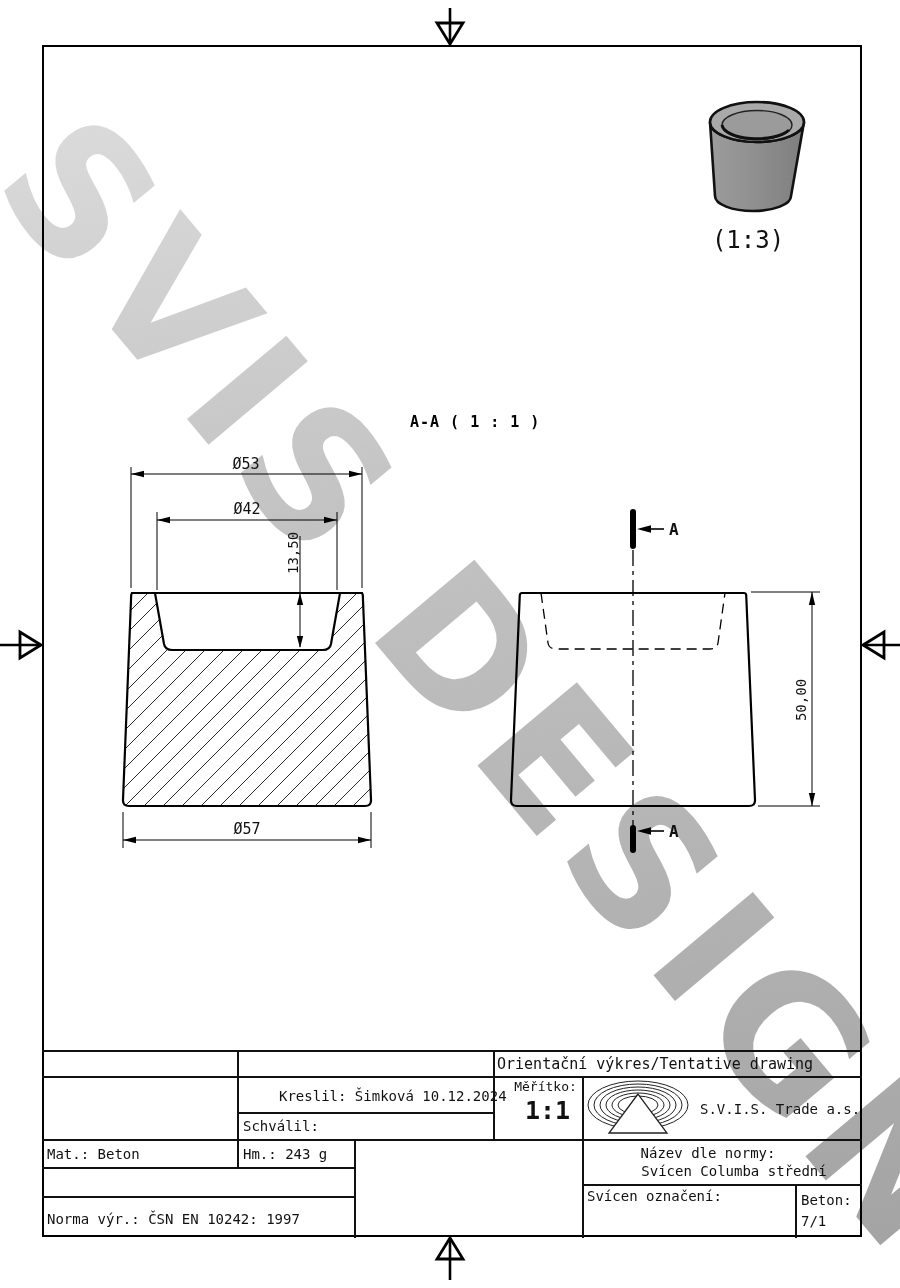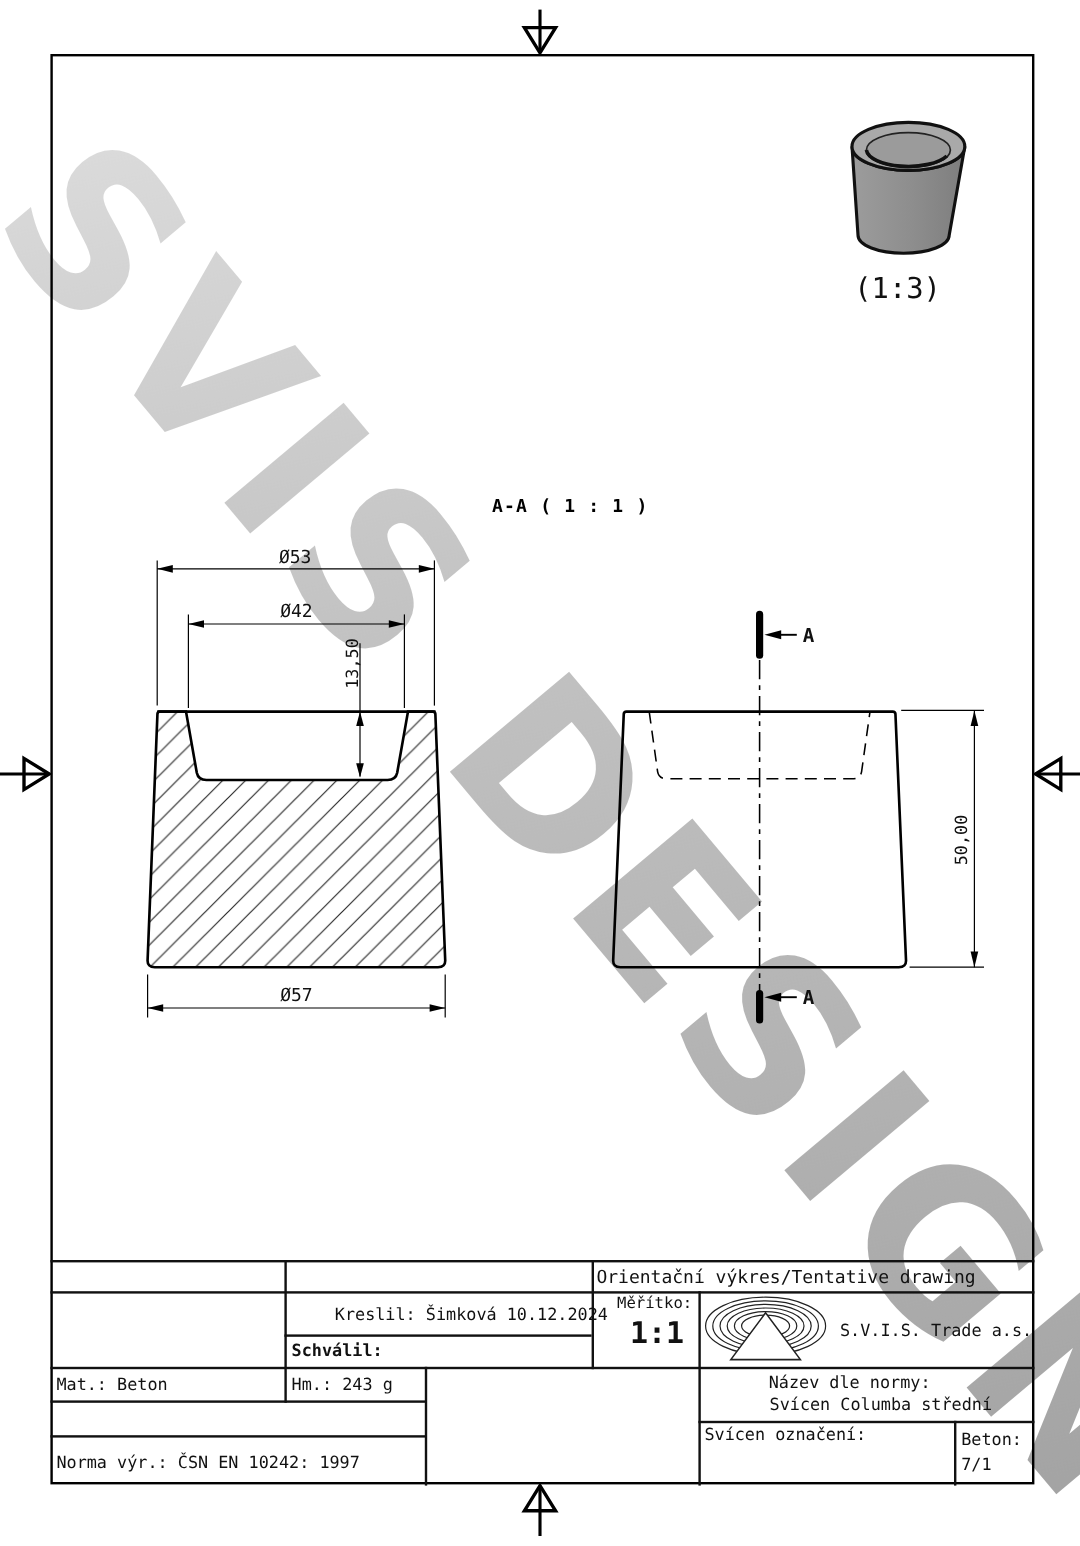--- a/index.html
+++ b/index.html
@@ -159,21 +159,21 @@
   <div class="hl" style="left:42px;top:1196px;width:313px;"></div>
   <div class="hl" style="left:582px;top:1184px;width:280px;"></div>
   <div class="vl" style="left:237px;top:1050px;height:119px;"></div>
   <div class="vl" style="left:354px;top:1139px;height:99px;"></div>
   <div class="vl" style="left:493px;top:1050px;height:91px;"></div>
   <div class="vl" style="left:582px;top:1076px;height:162px;"></div>
   <div class="vl" style="left:795px;top:1184px;height:54px;"></div>
 
   <div class="tb" style="left:497px;top:1056px;font-size:15px;">Orientační výkres/Tentative drawing</div>
   <div class="tb" style="left:243px;top:1088px;margin-left:36px;">Kreslil: Šimková 10.12.2024</div>
-  <div class="tb" style="left:243px;top:1118px;font-weight:bold;">Schválil:</div>
+  <div class="tb" style="left:243px;top:1118px;">Schválil:</div>
   <div class="tb ctr scale-small" style="left:493px;top:1080px;width:105px;">Měřítko:</div>
   <div class="tb ctr scale-big" style="left:493px;top:1097px;width:109px;">1:1</div>
 
   <svg style="position:absolute;left:585px;top:1078px;z-index:4;" width="120" height="62" viewBox="0 0 120 62">
     <g fill="none" stroke="#222" stroke-width="1">
       <ellipse cx="53" cy="27" rx="50" ry="24"></ellipse>
       <ellipse cx="53" cy="27" rx="44" ry="21"></ellipse>
       <ellipse cx="53" cy="27" rx="38" ry="18"></ellipse>
       <ellipse cx="53" cy="27" rx="32" ry="15"></ellipse>
       <ellipse cx="53" cy="27" rx="26" ry="12"></ellipse>

